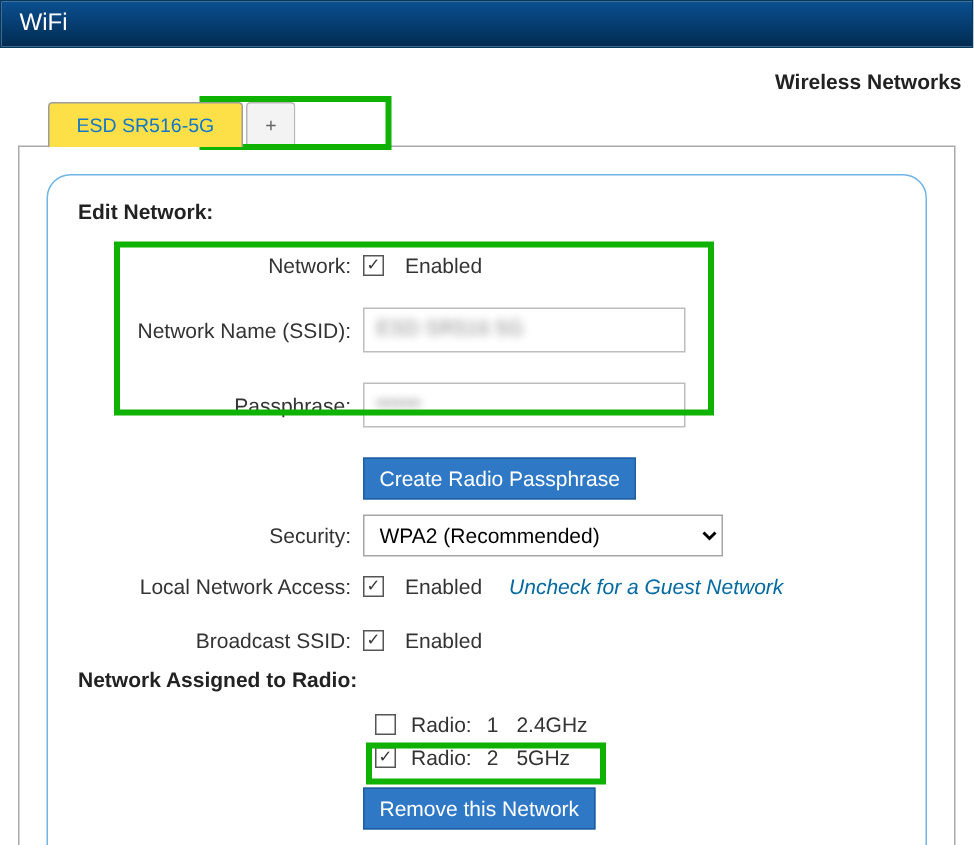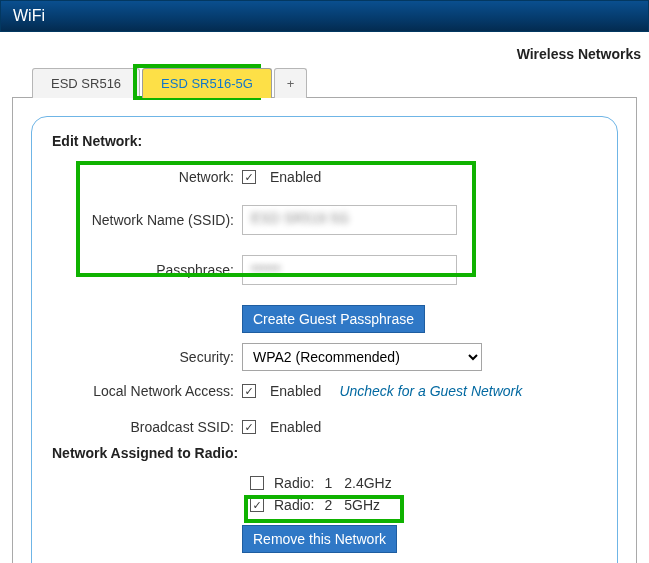--- a/index.html
+++ b/index.html
@@ -158,23 +158,20 @@
 <body>
 
 <div class="titlebar">
   <span>WiFi</span>
 </div>
 
 <div class="content">
   <div class="section-heading">Wireless Networks</div>
 
   <div class="tabrow" style="position:relative;">
-    <div class="tab">
-      <span>ESD SR516</span>
-    </div>
     <div class="tab active">
       <span>ESD SR516-5G</span>
     </div>
     <div class="tab add">
       <span>+</span>
     </div>
     <div class="tab-hl" style="left:101px; top:-4px; width:128px; height:36px;"></div>
   </div>
 
   <div class="panel-outer">
@@ -207,21 +204,21 @@
               <span class="blurred">••••••</span>
             </div>
           </div>
         </div>
 
         <div class="hl" style="left:24px; top:-8px; width:400px; height:116px;"></div>
 
         <div class="row">
           <div class="lbl"></div>
           <div class="val">
-            <span class="btn">Create Guest Passphrase</span>
+            <span class="btn">Create Radio Passphrase</span>
           </div>
         </div>
 
         <div class="row" style="margin-top:8px;align-items:center;">
           <div class="lbl">Security:</div>
           <div class="val">
             <select class="sel">
               <option>WPA2 (Recommended)</option>
             </select>
           </div>

